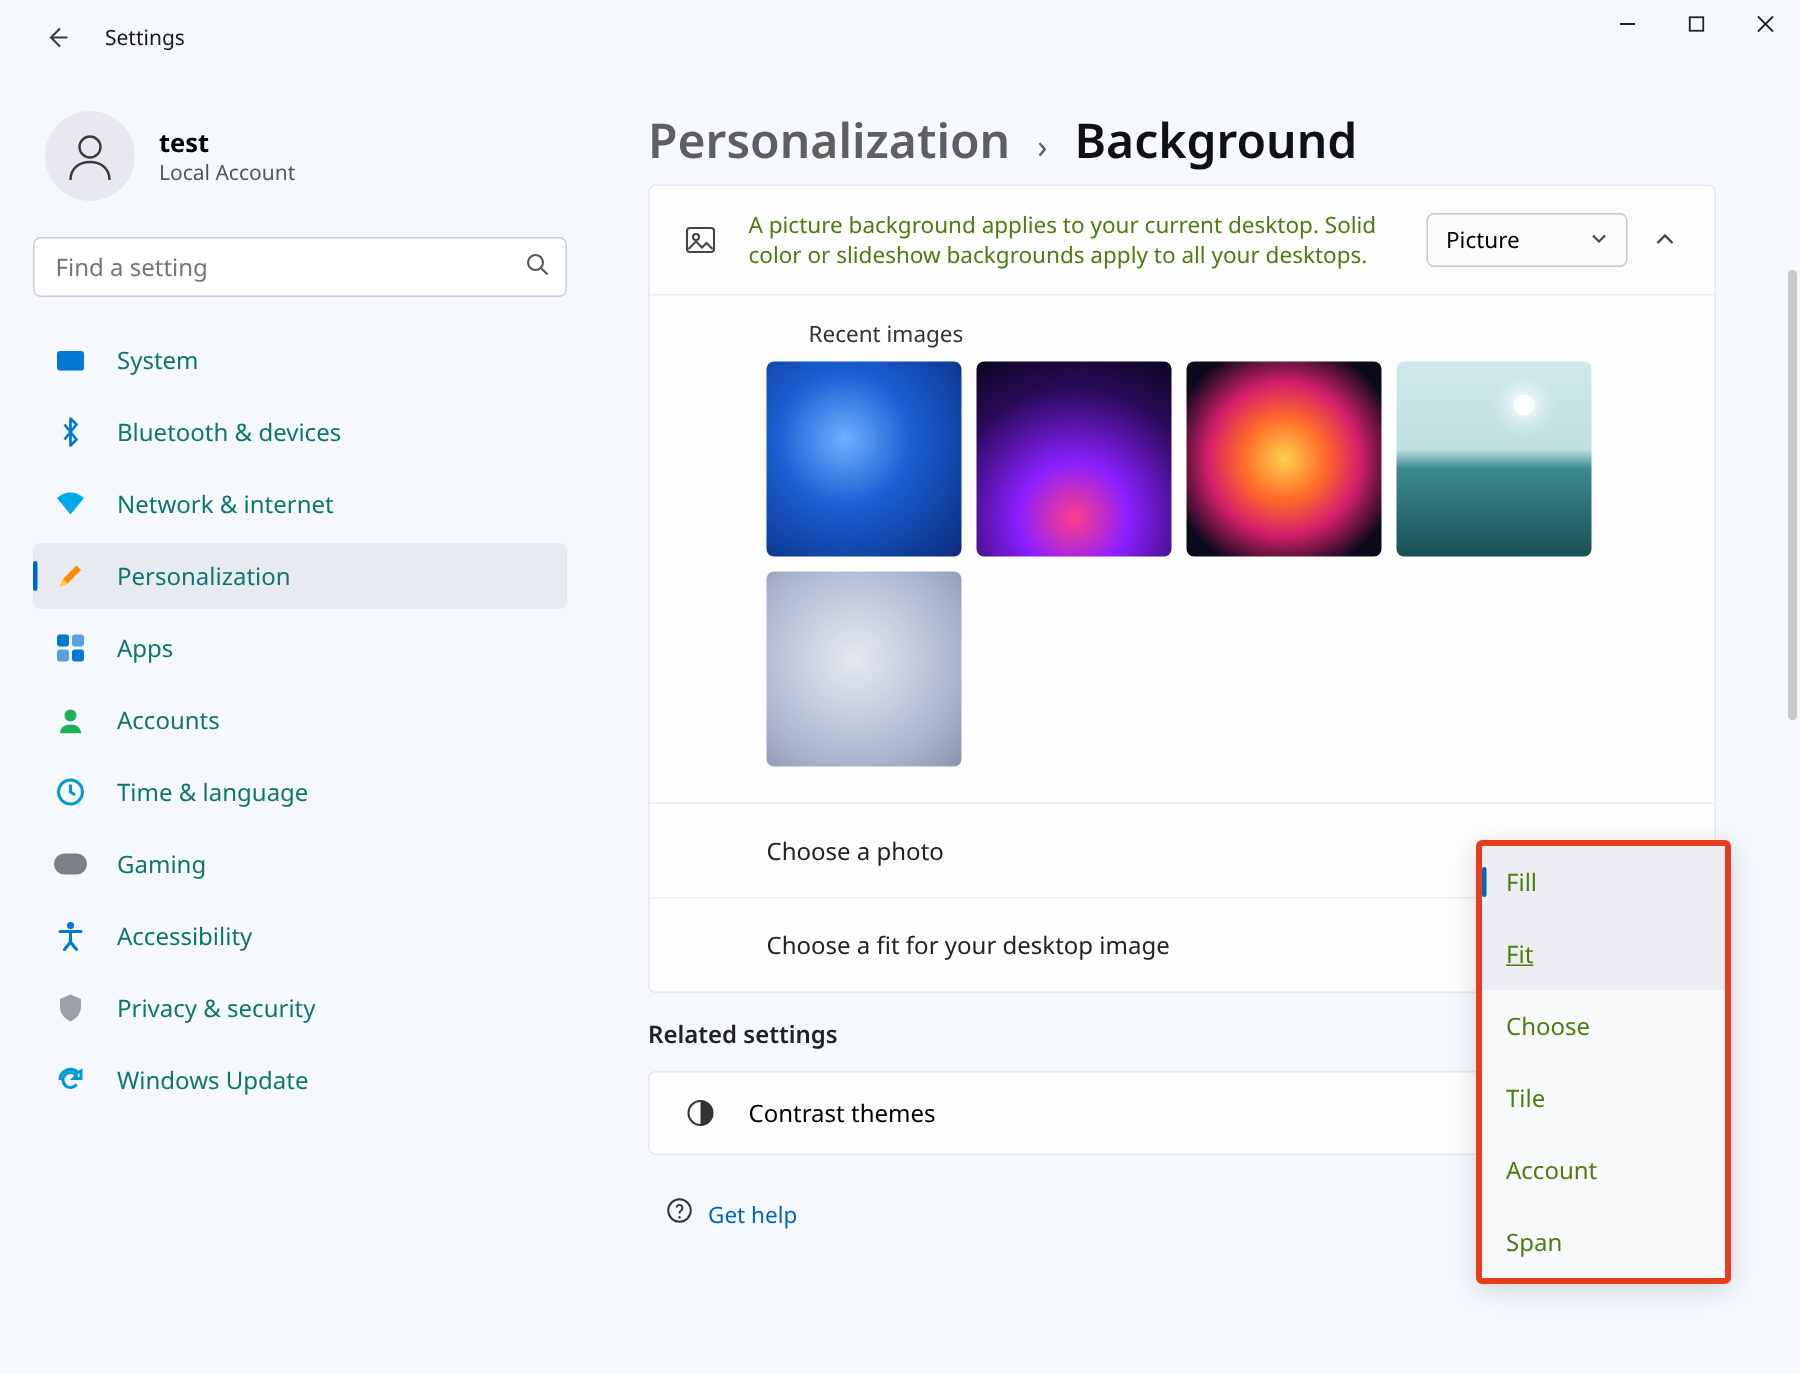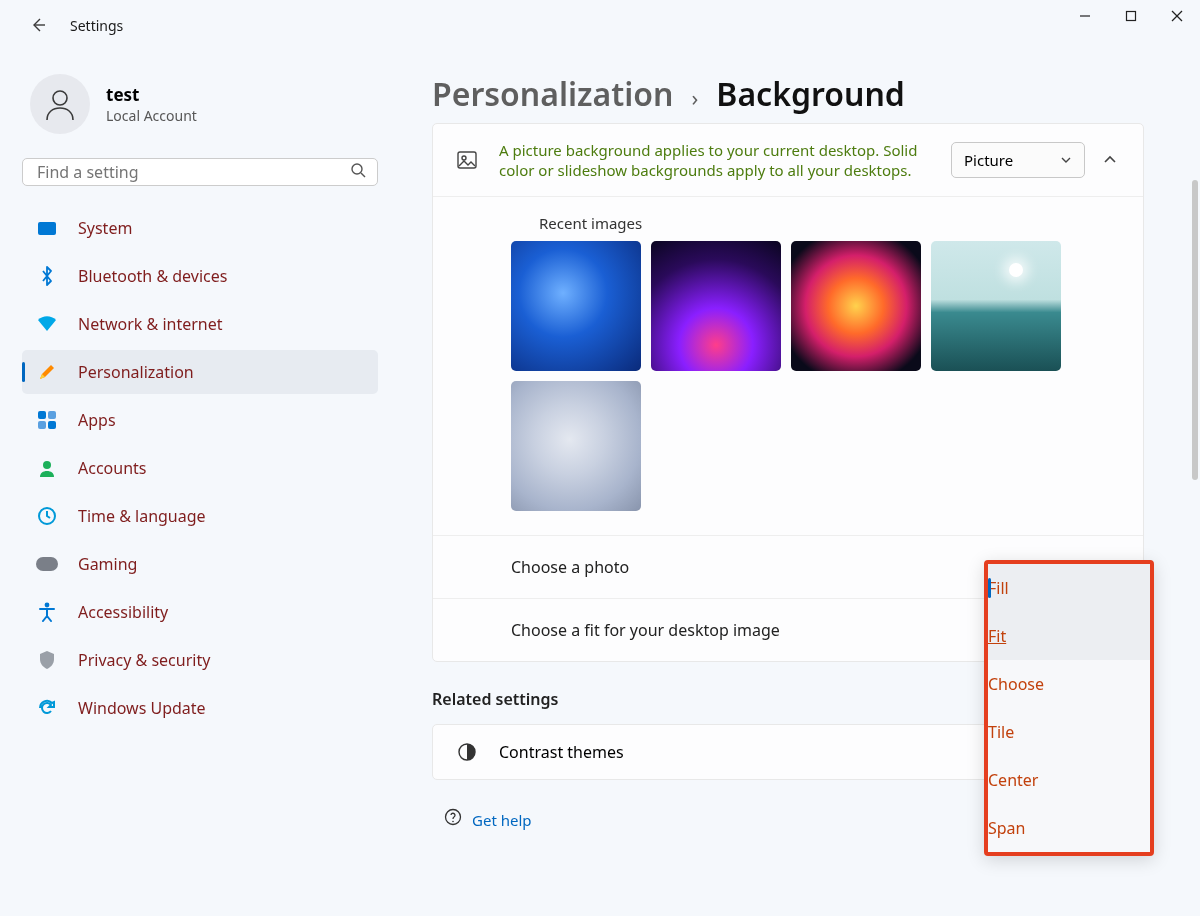--- a/index.html
+++ b/index.html
@@ -13,29 +13,29 @@
 
 .layout { display: flex; height: calc(100% - 50px); }
 .sidebar { width: 400px; padding-left: 22px; padding-right: 22px; }
 .account { display: flex; align-items: center; padding: 24px 8px 24px 8px; }
 .account .avatar { width: 60px; height: 60px; border-radius: 50%; background: #e7e9ee; display: flex; align-items: center; justify-content: center; }
 .account .info { margin-left: 16px; }
 .account .name { font-weight: 700; font-size: 17px; }
 .account .sub { font-size: 14px; color: #575757; }
 
 .search { position: relative; margin-bottom: 20px; }
-.search input { width: 100%; height: 28px; border: 1px solid #ccc; border-radius: 5px; padding: 0 40px 0 14px; font-size: 16px; background: #fff; outline: none; }
+.search input { width: 100%; height: 40px; border: 1px solid #ccc; border-radius: 5px; padding: 0 40px 0 14px; font-size: 16px; background: #fff; outline: none; }
 .search .icon { position: absolute; right: 12px; top: 50%; transform: translateY(-50%); }
 
 .nav { display: flex; flex-direction: column; gap: 4px; margin-top: 12px; }
 .nav-item { display: flex; align-items: center; height: 44px; border-radius: 5px; padding-left: 14px; cursor: pointer; position: relative; }
 .nav-item.selected { background: #e7ebf1; }
 .nav-item.selected::before { content: ""; position: absolute; left: 0; top: 12px; bottom: 12px; width: 3px; background: #0067c0; border-radius: 2px; }
 .nav-item .ni-icon { width: 22px; height: 22px; display: flex; align-items: center; justify-content: center; margin-right: 20px; }
-.nav-item .ni-label { font-size: 16px; color: #7f1d1d; }
+.nav-item .ni-label { font-size: 16px; color: #0f766e; }
 
 .main { flex: 1; padding-right: 56px; padding-left: 32px; overflow: hidden; position: relative; }
 .breadcrumbs { display: flex; align-items: baseline; gap: 18px; margin-top: 22px; margin-bottom: 8px; }
 .breadcrumbs .parent { font-size: 32px; color: #5f5f5f; font-weight: 600; }
 .breadcrumbs .chev { font-size: 22px; color: #5f5f5f; }
 .breadcrumbs .current { font-size: 32px; font-weight: 600; color: #111; }
 
 .card { background: #fdfdfe; border: 1px solid #e8e8e8; border-radius: 5px; }
 .rowcard { display: flex; align-items: center; padding: 16px 20px; }
 .rowcard .ricon { width: 28px; display: flex; align-items: center; justify-content: center; margin-right: 18px; }
@@ -52,28 +52,28 @@
 .thumb { width: 130px; height: 130px; border-radius: 5px; overflow: hidden; cursor: pointer; }
 .th1 { background: radial-gradient(circle at 40% 40%, #6fb0ff 0%, #1a5fd4 40%, #0a2a7a 100%); }
 .th2 { background: radial-gradient(circle at 50% 80%, #ff3d8a 0%, #8a1fff 30%, #2a0a5a 70%, #0a0520 100%); }
 .th3 { background: radial-gradient(circle at 50% 50%, #ffd24d 0%, #ff6a2a 30%, #d41f6a 55%, #0a0a1a 85%); }
 .th4 { background: linear-gradient(#cfe8ea 0%, #bfe0e0 45%, #3a8a8f 55%, #1a5055 100%); position:relative; }
 .th4::after{content:"";position:absolute;left:78px;top:22px;width:14px;height:14px;border-radius:50%;background:#fff;box-shadow:0 0 12px 6px rgba(255,255,255,.7);}
 .th5 { background: radial-gradient(circle at 45% 45%, #e4e8f0 0%, #c8d0e0 35%, #a8b4cc 70%, #8894ac 100%); }
 
 .subrow { display: flex; align-items: center; padding: 20px 20px 20px 78px; border-top: 1px solid #eee; font-size: 16px; color: #222; }
 
-.section-title { font-size: 16px; font-weight: 600; margin-top: 26px; margin-bottom: 14px; color: #222; }
+.section-title { font-size: 16px; font-weight: 600; margin-top: 16px; margin-bottom: 14px; color: #222; }
 
 .help { display: flex; align-items: center; gap: 10px; margin-top: 28px; margin-left: 12px; text-align: right; }
 .help .link { color: #0067c0; font-size: 15px; }
 
 
 .dropdown { position: absolute; border: 4px solid #e53e1f; background: #f7f8fa; border-radius: 4px; box-shadow: 0 4px 18px rgba(0,0,0,.15); overflow: hidden; right: 46px; top: 560px; width: 170px; }
-.dropdown .ditem { height: 48px; display: flex; align-items: center; font-size: 16px; color: #c2410c; cursor: pointer; position: relative; }
+.dropdown .ditem { height: 48px; display: flex; align-items: center; padding-left: 16px; font-size: 16px; color: #4d7c0f; cursor: pointer; position: relative; }
 .dropdown .ditem.selected::before { content: ""; position: absolute; left: 0; top: 14px; bottom: 14px; width: 3px; background: #0067c0; border-radius: 2px; }
 .dropdown .ditem.selected { background: #eceef2; }
 .dropdown .ditem.hover { background: #eceef2; text-decoration: underline; }
 
 .scrollbar { position: absolute; right: 2px; top: 130px; width: 6px; height: 300px; background: #c8c8c8; border-radius: 3px; }
 
 
 .ni-system{ background:#0078d4; width:18px; height:13px; border-radius:2px; }
 .ni-bt{ color:#0078d4; }
 .ni-apps{ display:grid; grid-template-columns:8px 8px; gap:2px;}
@@ -324,18 +324,18 @@
   <div class="ditem hover">
       <span>Fit</span>
     </div>
   <div class="ditem">
       <span>Choose</span>
     </div>
   <div class="ditem">
       <span>Tile</span>
     </div>
   <div class="ditem">
-      <span>Center</span>
+      <span>Account</span>
     </div>
   <div class="ditem">
       <span>Span</span>
     </div>
 </div>
 
 </body></html>

